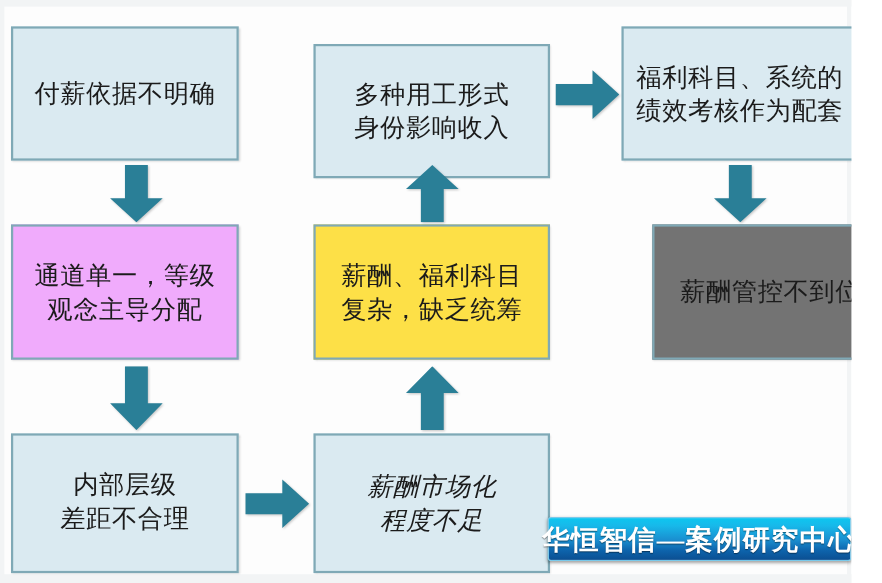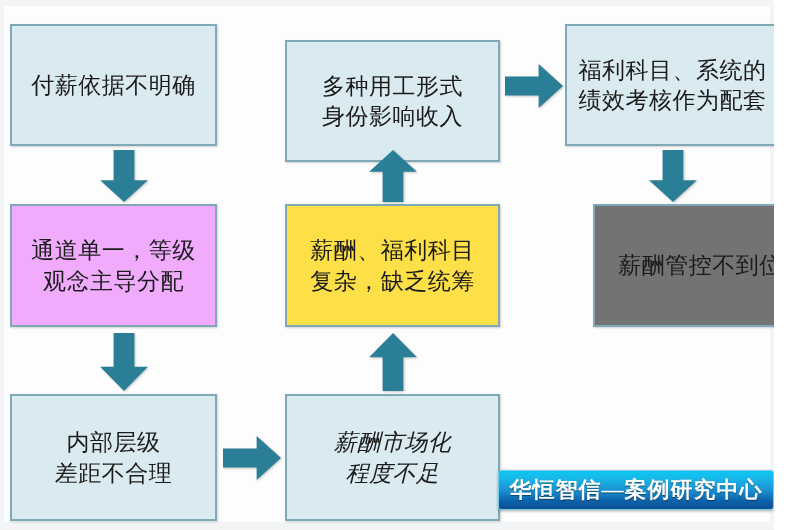--- a/index.html
+++ b/index.html
@@ -73,21 +73,21 @@
                 #17b9ea 18%,
                 #1a8fd0 52%,
                 #0d63ab 78%,
                 #0b4f92 100%);
     border: 1px solid #79c9ea;
     box-shadow: 0 1px 3px rgba(0,0,0,0.35);
   }
   .watermark-text {
     font-family: "Liberation Serif", "DejaVu Serif", serif;
     font-weight: bold;
-    font-size: 22px;
+    font-size: 25px;
     color: #ffffff;
     letter-spacing: 1px;
     text-shadow: 0 1px 1px rgba(0,0,0,0.45);
     white-space: nowrap;
     text-align: center;
   }
 </style>
 </head>
 <body>
 
@@ -99,21 +99,21 @@
   <div class="page-edge edge-right"></div>
 
   <div id="nodes-layer">
       <div class="node" style="left: 10px; top: 24px; width: 207px; height: 122px; background: rgb(218, 234, 241); border-color: rgb(127, 169, 182);">
         <div class="node-text">付薪依据不明确</div>
       </div>
       <div class="node" style="left: 10px; top: 204px; width: 207px; height: 123px; background: #f0abfc; border-color: rgb(127, 169, 182);">
         <div class="node-text">通道单一，等级
 观念主导分配</div>
       </div>
-      <div class="node" style="left: 10px; top: 394px; width: 207px; height: 127px; background: rgb(218, 234, 241); border-color: rgb(127, 169, 182);">
+      <div class="node" style="left: 10px; top: 394px; width: 207px; height: 127px; background: rgb(218, 234, 241); border-color: rgb(127, 169, 182); font-family: Liberation Mono, monospace;">
         <div class="node-text">内部层级
 差距不合理</div>
       </div>
       <div class="node" style="left: 285px; top: 40px; width: 215px; height: 122px; background: rgb(218, 234, 241); border-color: rgb(127, 169, 182);">
         <div class="node-text">多种用工形式
 身份影响收入</div>
       </div>
       <div class="node" style="left: 285px; top: 204px; width: 215px; height: 123px; background: #fde047; border-color: rgb(127, 169, 182);">
         <div class="node-text">薪酬、福利科目
 复杂，缺乏统筹</div>

